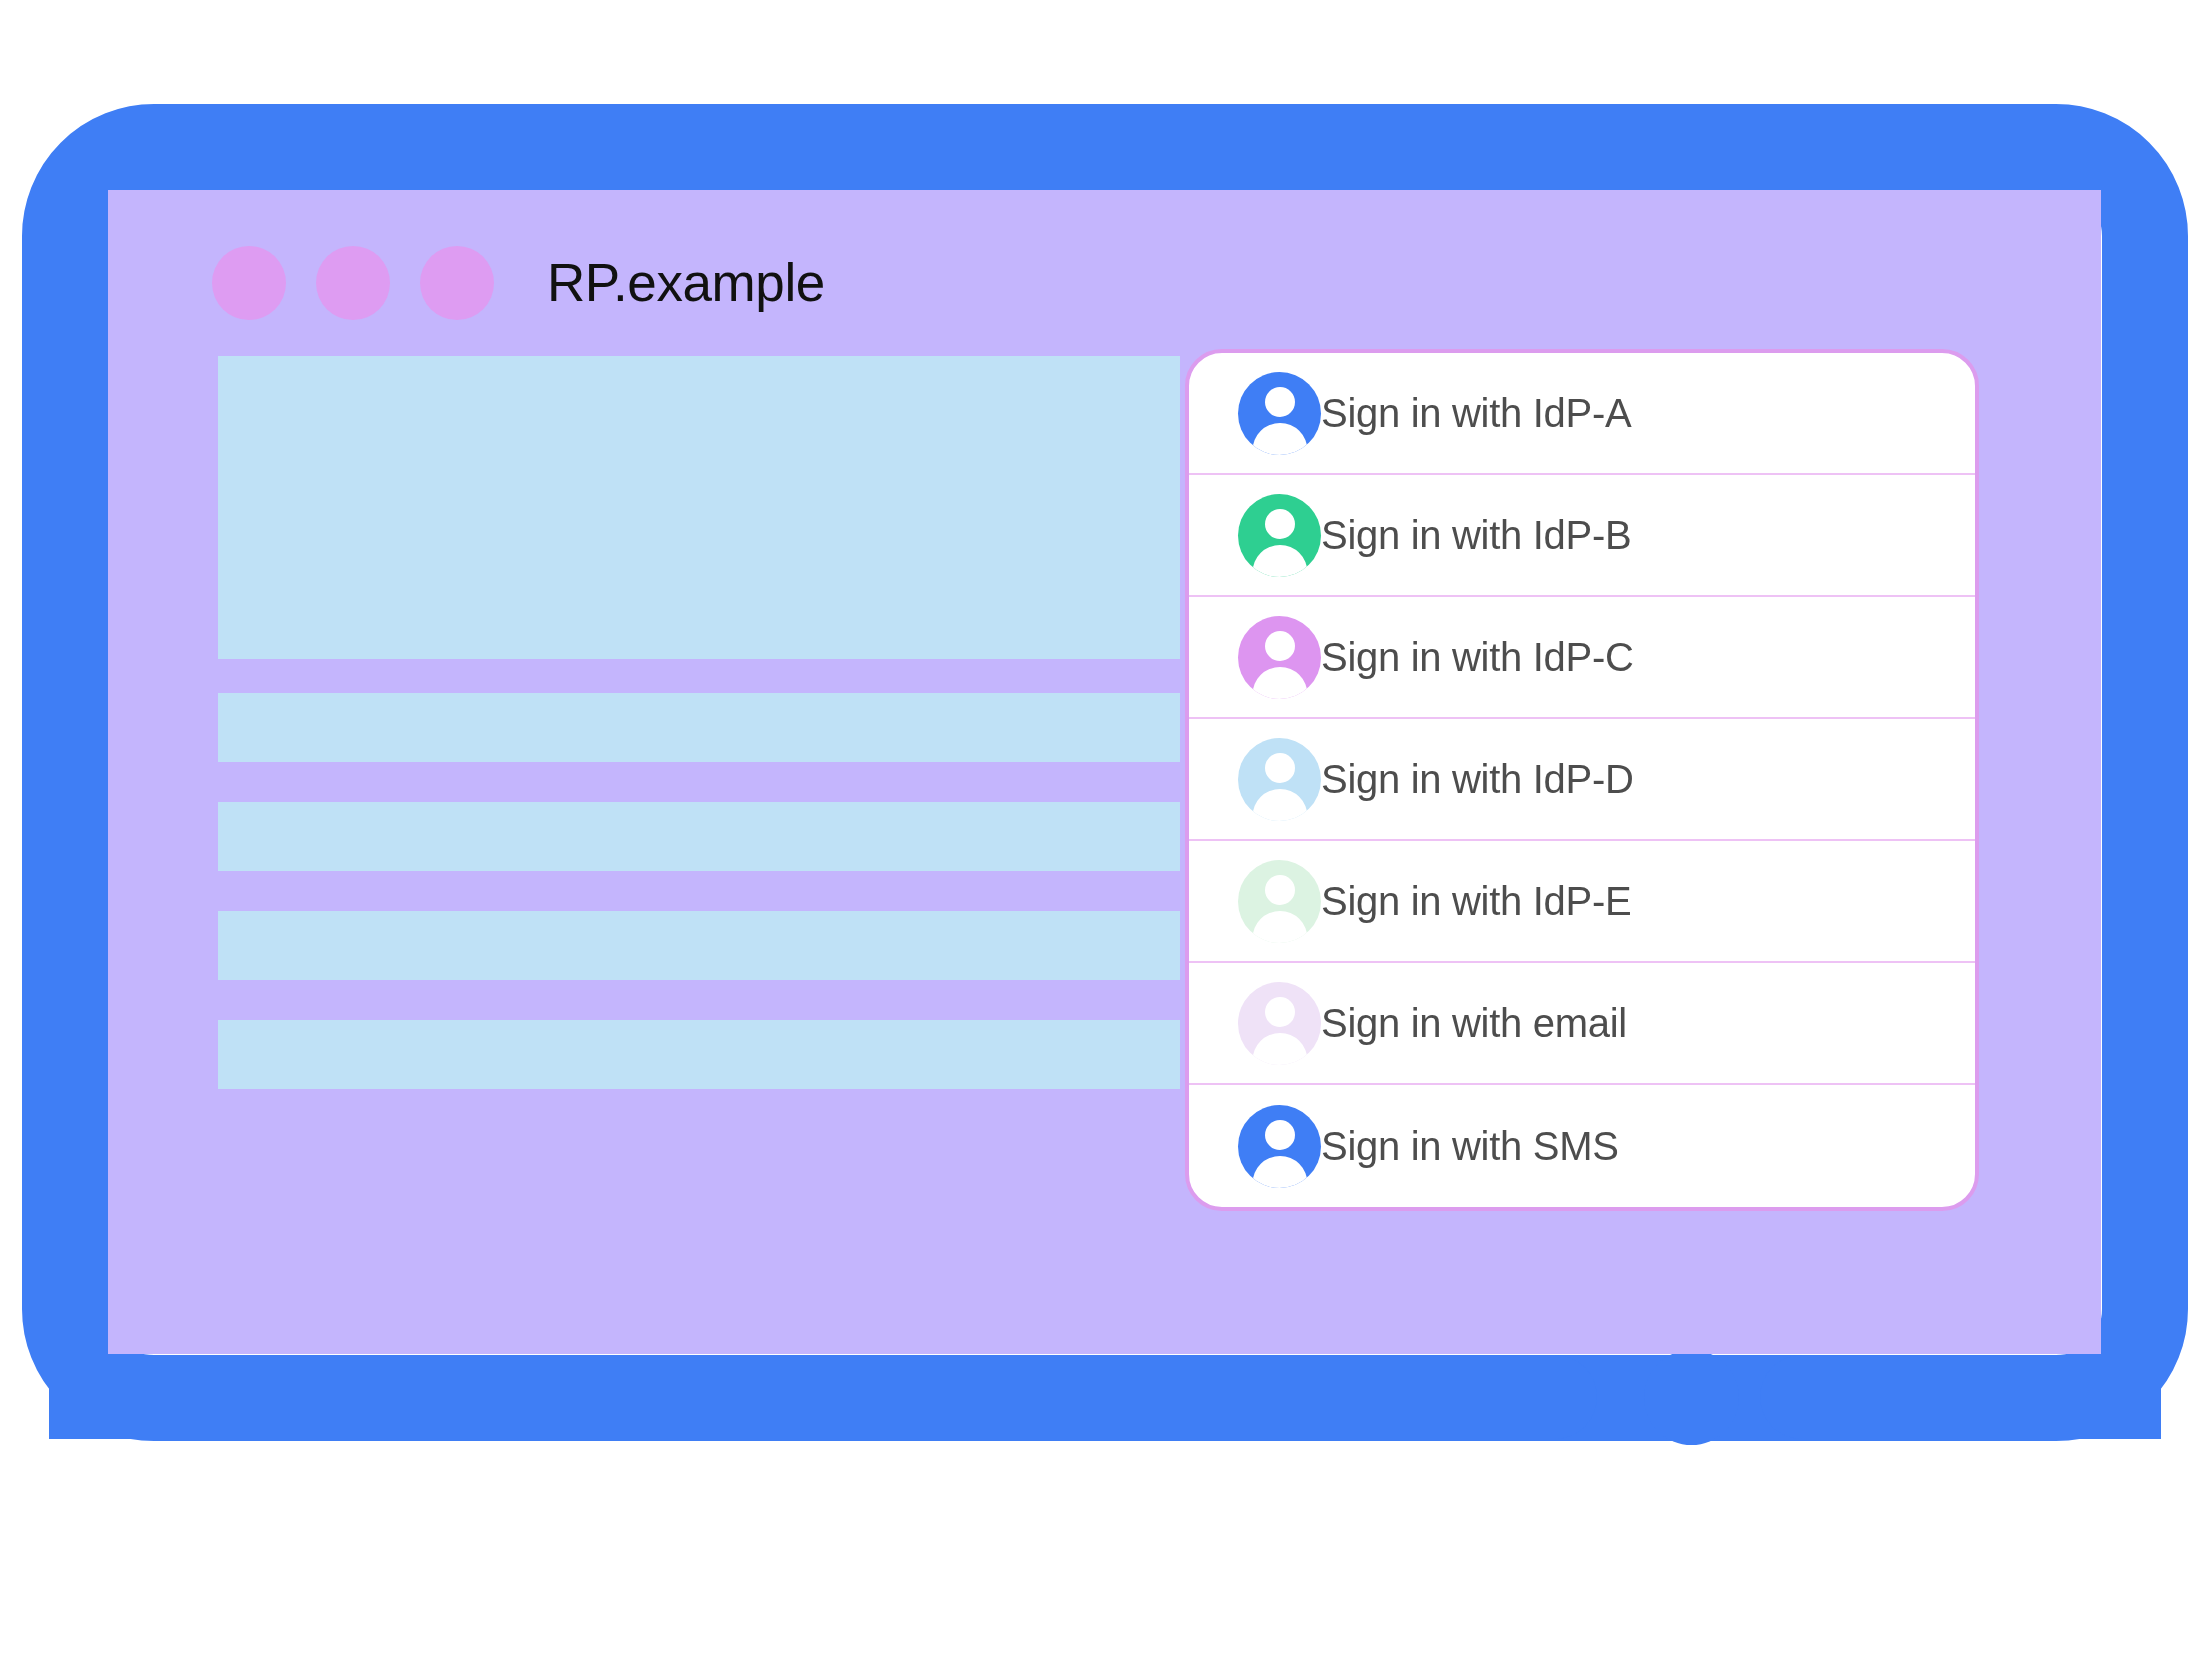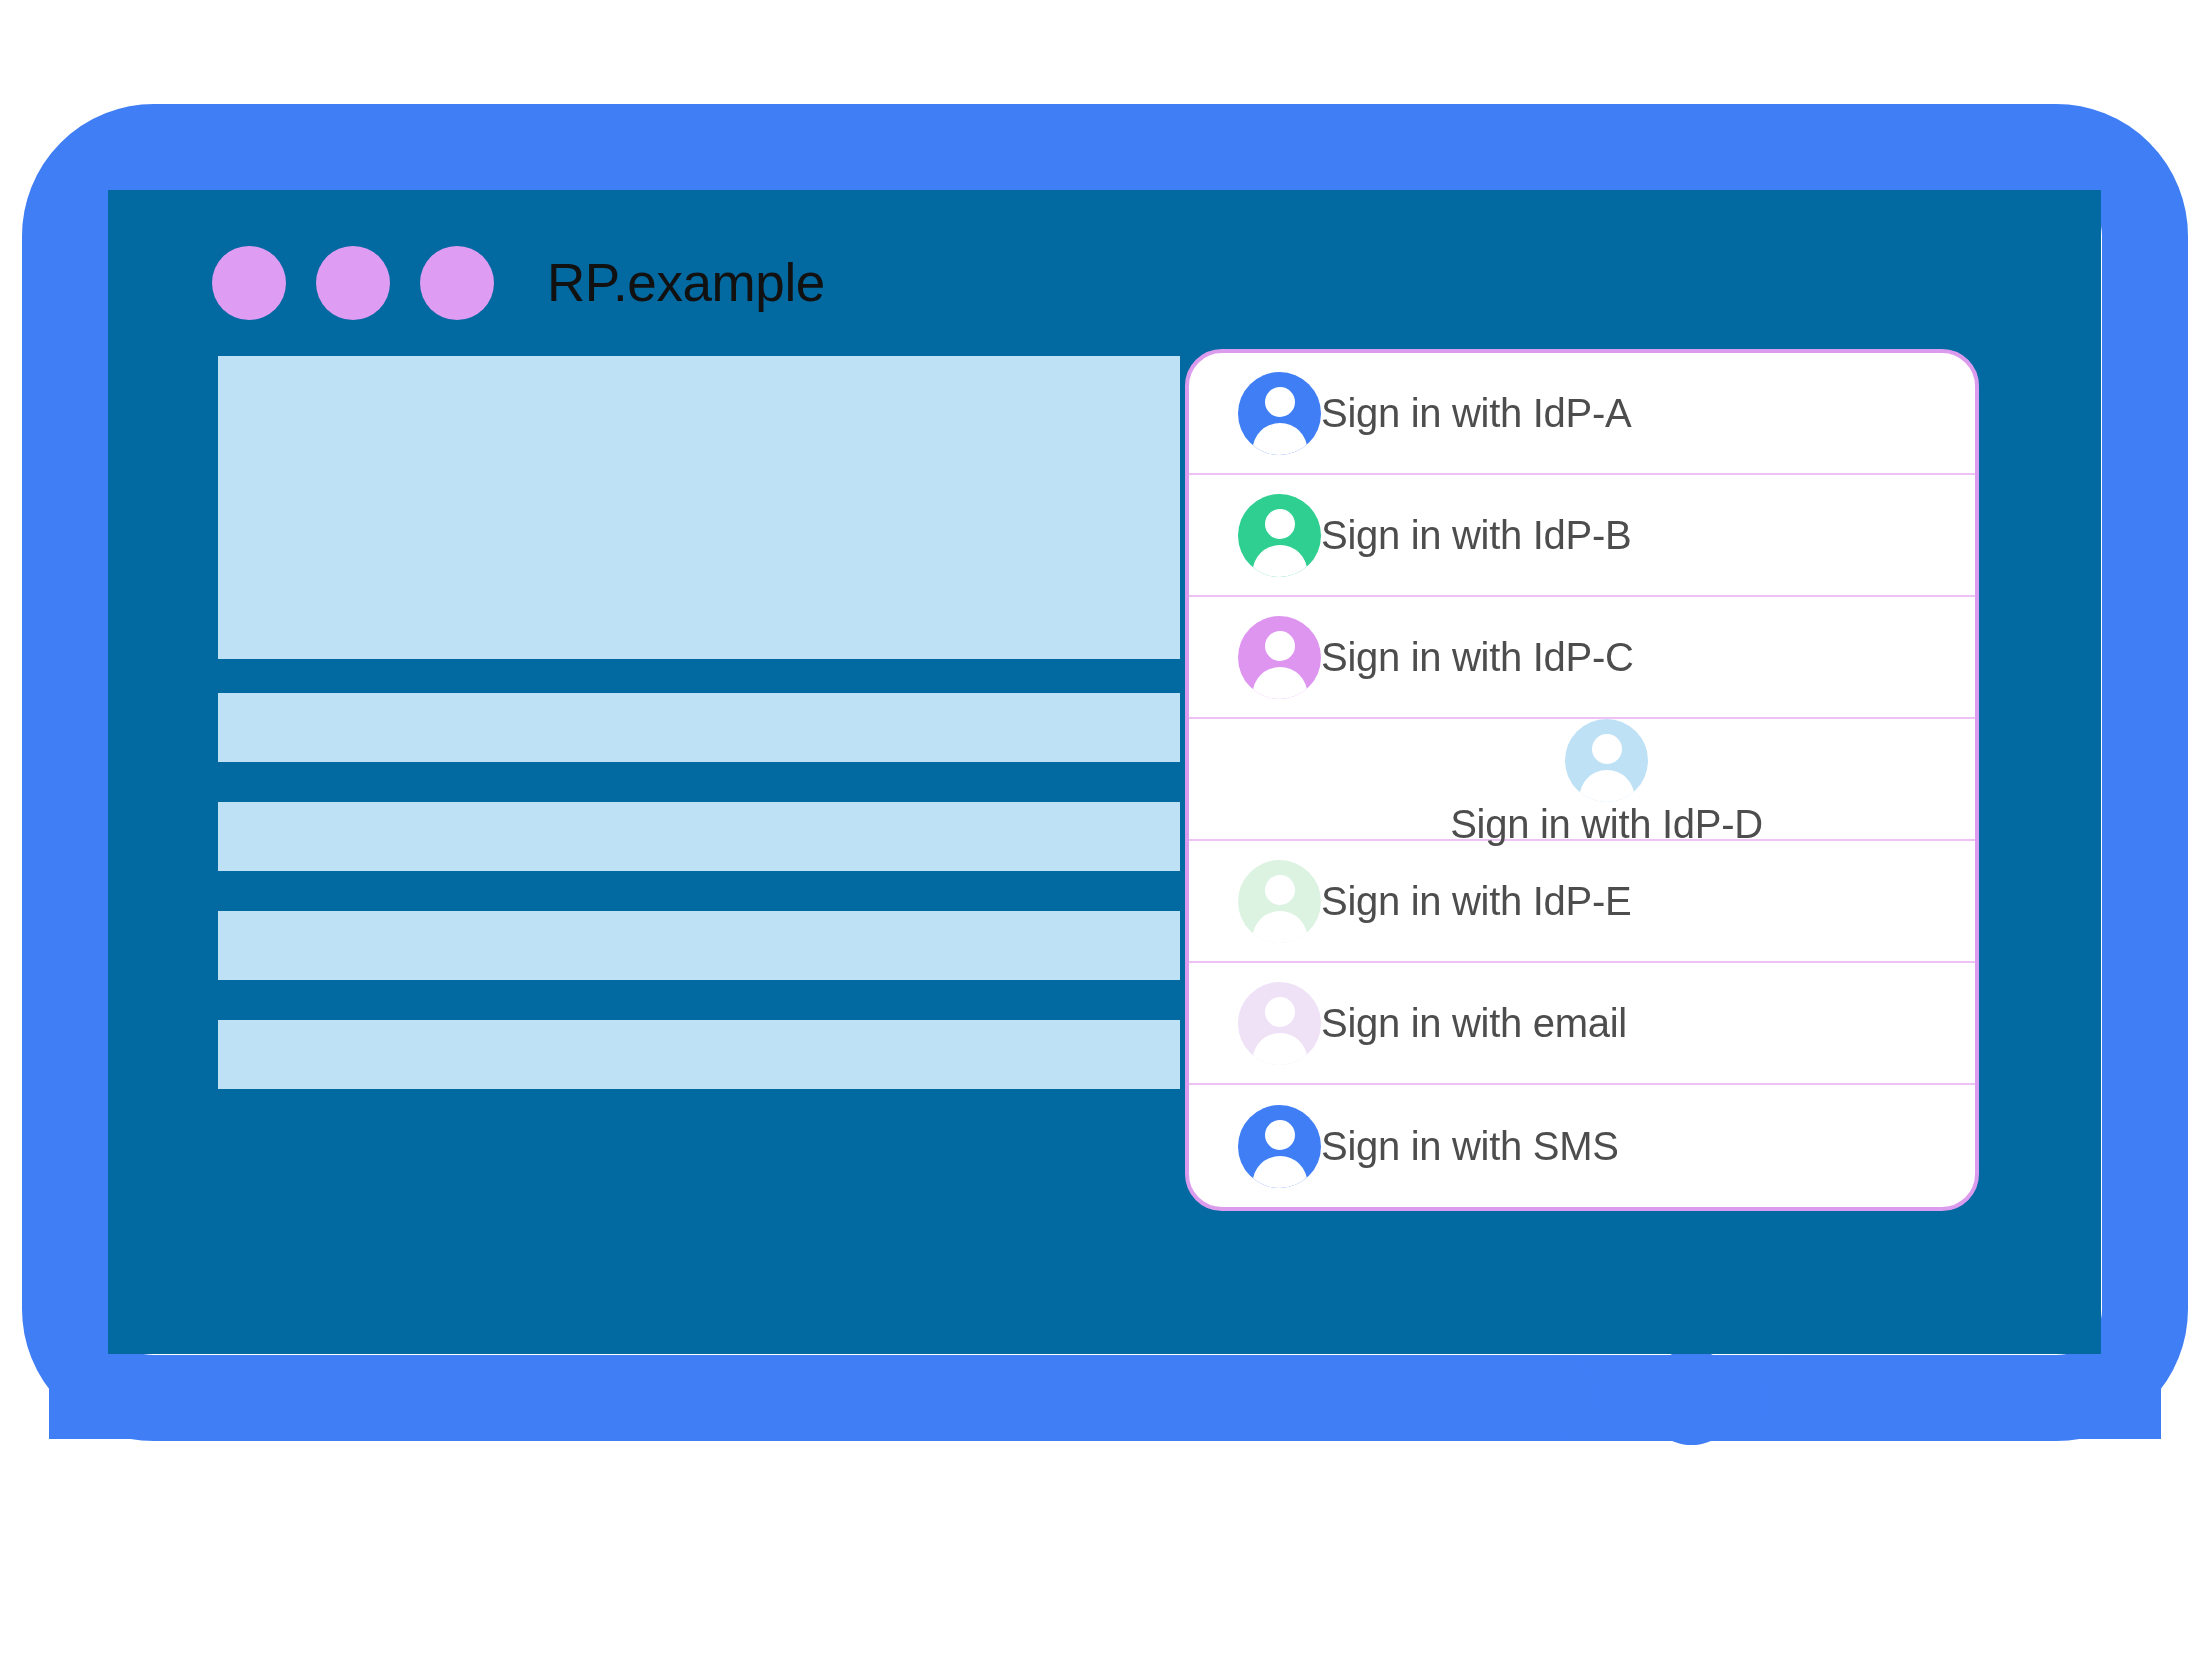--- a/index.html
+++ b/index.html
@@ -65,21 +65,21 @@
   }
 
   
   #viewport {
     position: absolute;
     left: 86px;
     top: 86px;
     width: 1993px;
     height: 1164px;
     overflow: hidden;
-    background: #0369a1;
+    background: #c4b5fd;
   }
 
   
   #titlebar {
     position: absolute;
     left: 0;
     top: 0;
     width: 1993px;
     height: 185px;
     display: flex;
@@ -228,21 +228,21 @@
           </div>
           <div class="account-label">Sign in with IdP-B</div>
         </div>
         <div class="account-row" style="border-bottom-color: rgb(238, 194, 245);">
           <div class="avatar" style="background: rgb(221, 149, 240);">
             <div class="head"></div>
             <div class="body"></div>
           </div>
           <div class="account-label">Sign in with IdP-C</div>
         </div>
-        <div class="account-row" style="border-bottom-color: rgb(238, 194, 245); flex-direction: column;">
+        <div class="account-row" style="border-bottom-color: rgb(238, 194, 245);">
           <div class="avatar" style="background: rgb(191, 225, 246);">
             <div class="head"></div>
             <div class="body"></div>
           </div>
           <div class="account-label">Sign in with IdP-D</div>
         </div>
         <div class="account-row" style="border-bottom-color: rgb(238, 194, 245);">
           <div class="avatar" style="background: rgb(220, 243, 226);">
             <div class="head"></div>
             <div class="body"></div>

